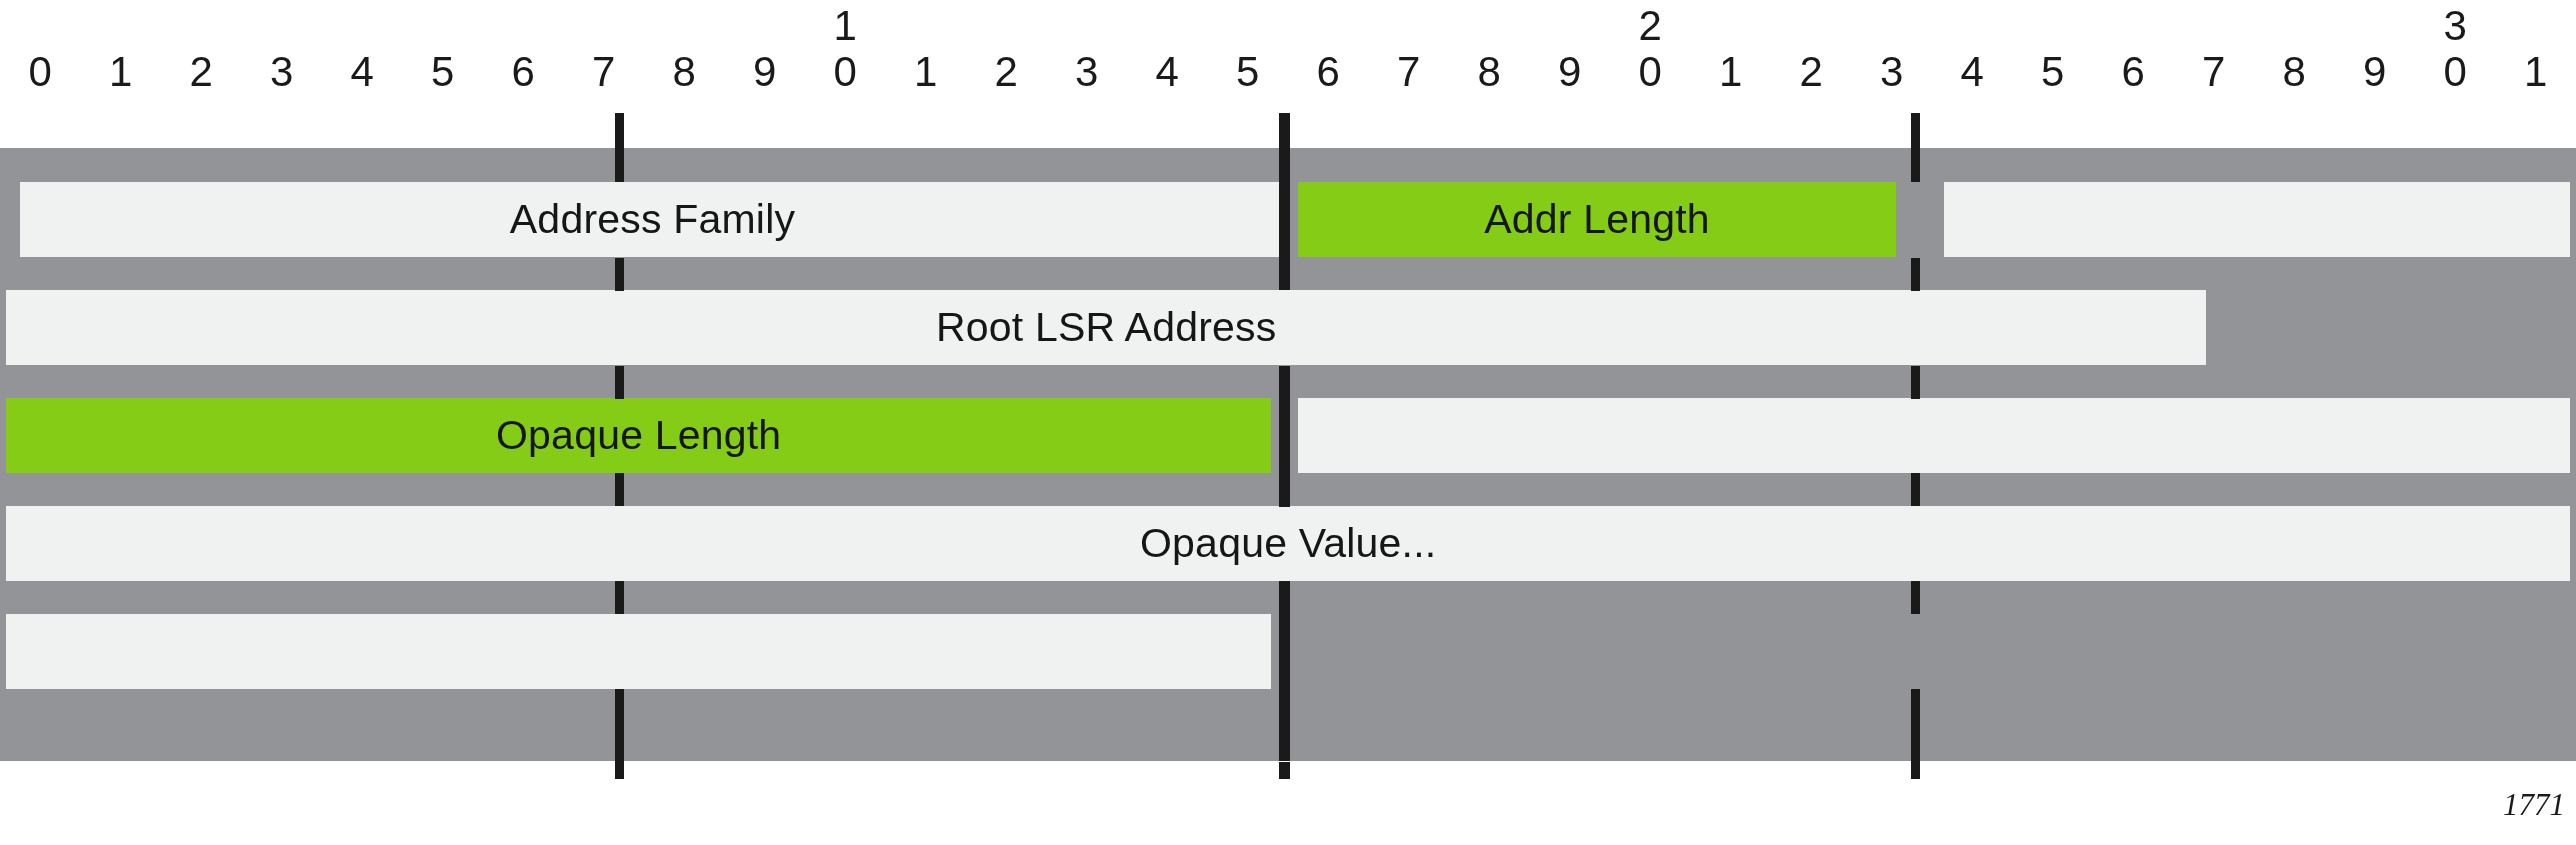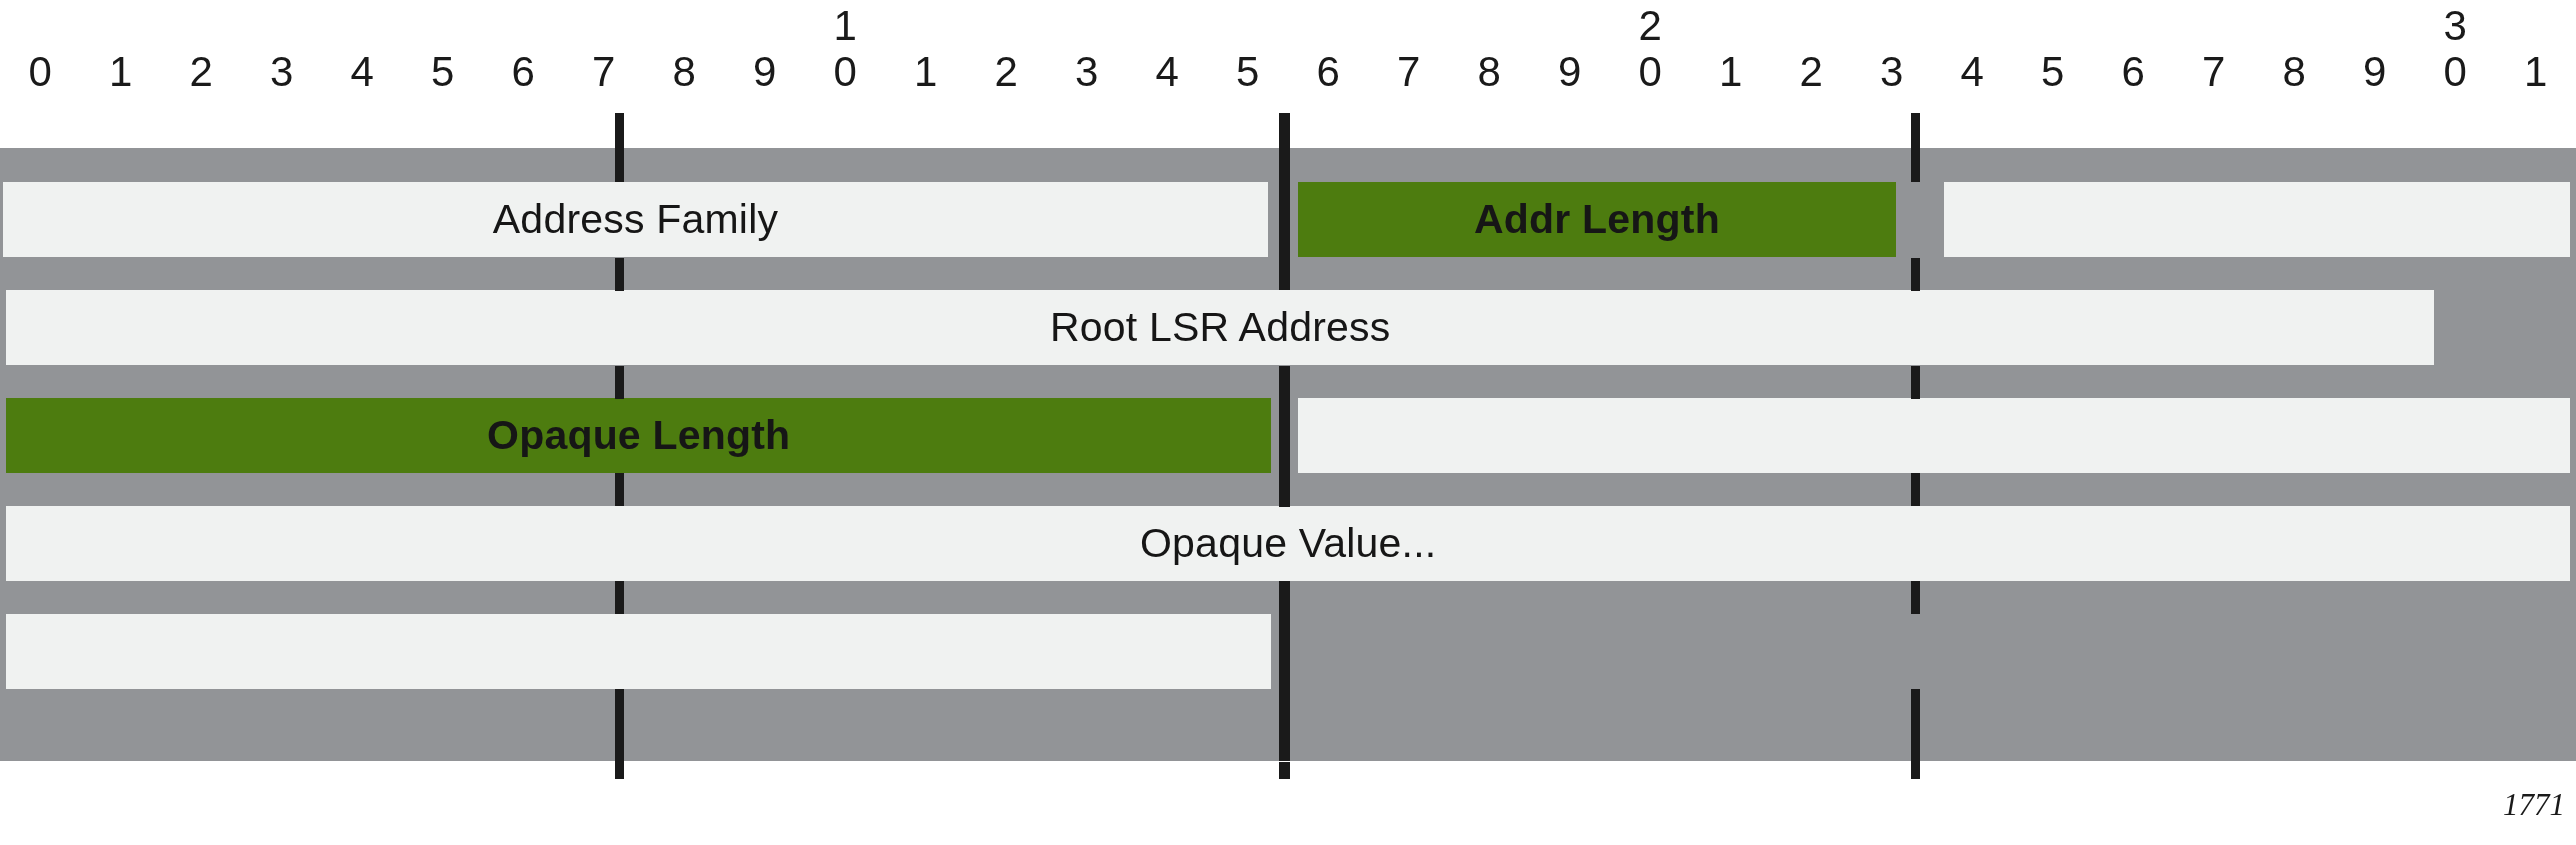--- a/index.html
+++ b/index.html
@@ -14,21 +14,21 @@
   .ruler-cell{flex:0 0 3.125%;text-align:center;font-size:42px;line-height:48px;color:#1a1a1a;}
   .ruler-cell.blank{color:transparent;}
 
   
   #packet-body{position:absolute;left:0;top:148px;width:2576px;height:613px;background:#929497;}
 
   .field-row{position:absolute;left:0;width:2576px;}
   .field-box{position:absolute;top:0;height:100%;box-sizing:border-box;
              display:flex;align-items:center;justify-content:center;}
   .fill-light{background:#f0f2f1;}
-  .fill-mid{background:#4d7c0f;font-weight:bold;}
+  .fill-mid{background:#84cc16;}
   .field-label{font-size:41px;color:#161616;white-space:nowrap;letter-spacing:0.2px;}
 
   
   .divider{position:absolute;width:8.6px;background:transparent;z-index:6;}
   .divider .seg{position:absolute;left:0;width:100%;background:#1a1a1a;}
   .divider.solid .seg{background:#1a1a1a;}
 
   
   #page-number{position:absolute;right:11px;top:787px;
                font-family:"Liberation Serif", serif;font-style:italic;
@@ -103,32 +103,32 @@
       <div class="ruler-cell">7</div>
       <div class="ruler-cell">8</div>
       <div class="ruler-cell">9</div>
       <div class="ruler-cell">0</div>
       <div class="ruler-cell">1</div>
     </div>
 </div>
 
 <div id="packet-body">
     <div class="field-row" style="top: 34px; height: 75px;">
-      <div class="field-box fill-light" style="left: 3px; width: 1265px;">
+      <div class="field-box fill-light" style="left: 20px; width: 1265px;">
         <span class="field-label">Address Family</span>
       </div>
       <div class="field-box fill-mid" style="left: 1298px; width: 598px;">
         <span class="field-label">Addr Length</span>
       </div>
       <div class="field-box fill-light" style="left: 1944px; width: 626px;">
         <span class="field-label"></span>
       </div>
     </div>
     <div class="field-row" style="top: 142px; height: 75px;">
-      <div class="field-box fill-light" style="left: 6.2px; width: 2428px;">
+      <div class="field-box fill-light" style="left: 6.2px; width: 2200px;">
         <span class="field-label">Root LSR Address</span>
       </div>
     </div>
     <div class="field-row" style="top: 250px; height: 75px; border-radius: 7px;">
       <div class="field-box fill-mid" style="left: 6.2px; width: 1265px;">
         <span class="field-label">Opaque Length</span>
       </div>
       <div class="field-box fill-light" style="left: 1298px; width: 1272px;">
         <span class="field-label"></span>
       </div>

